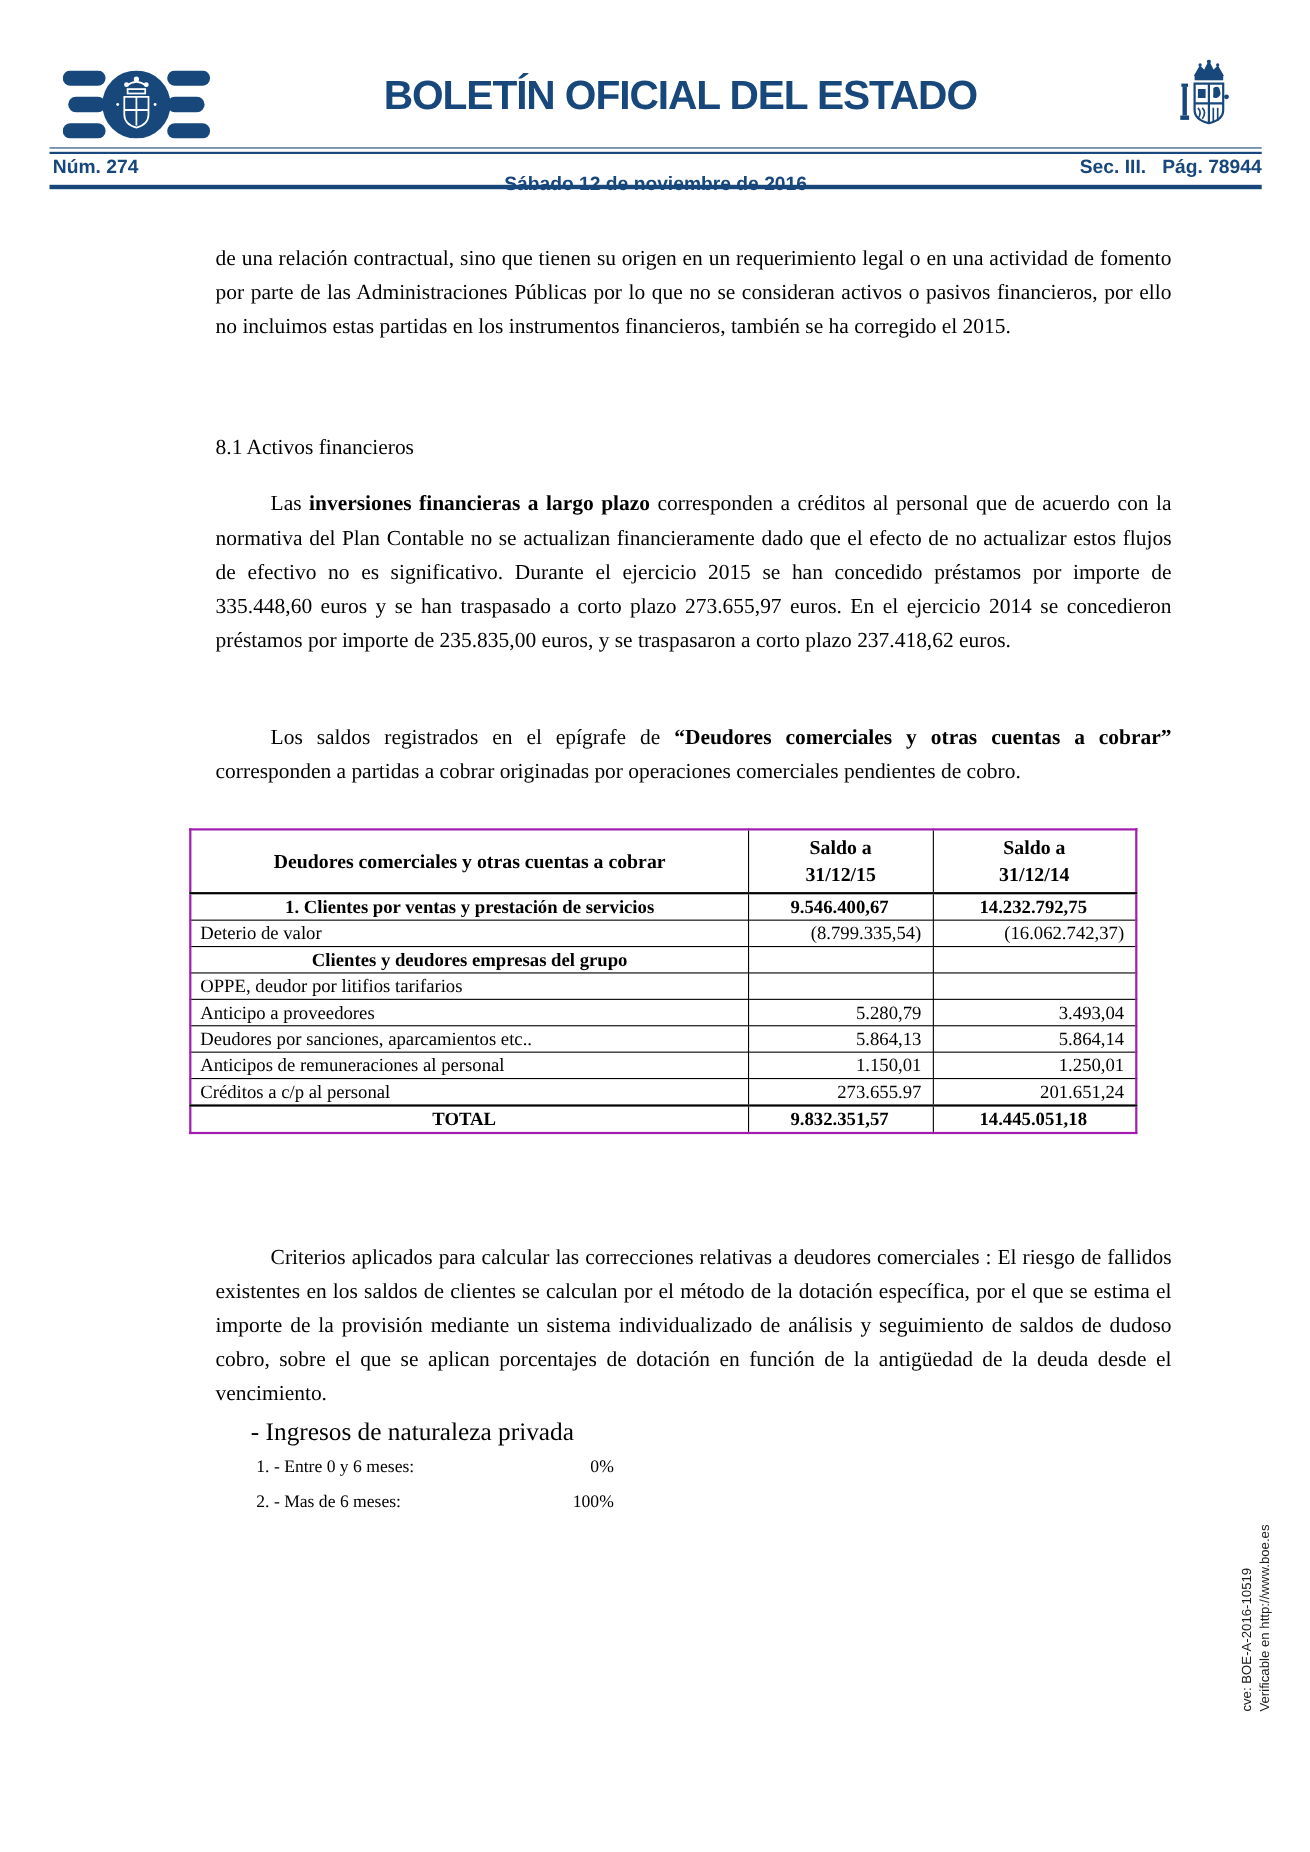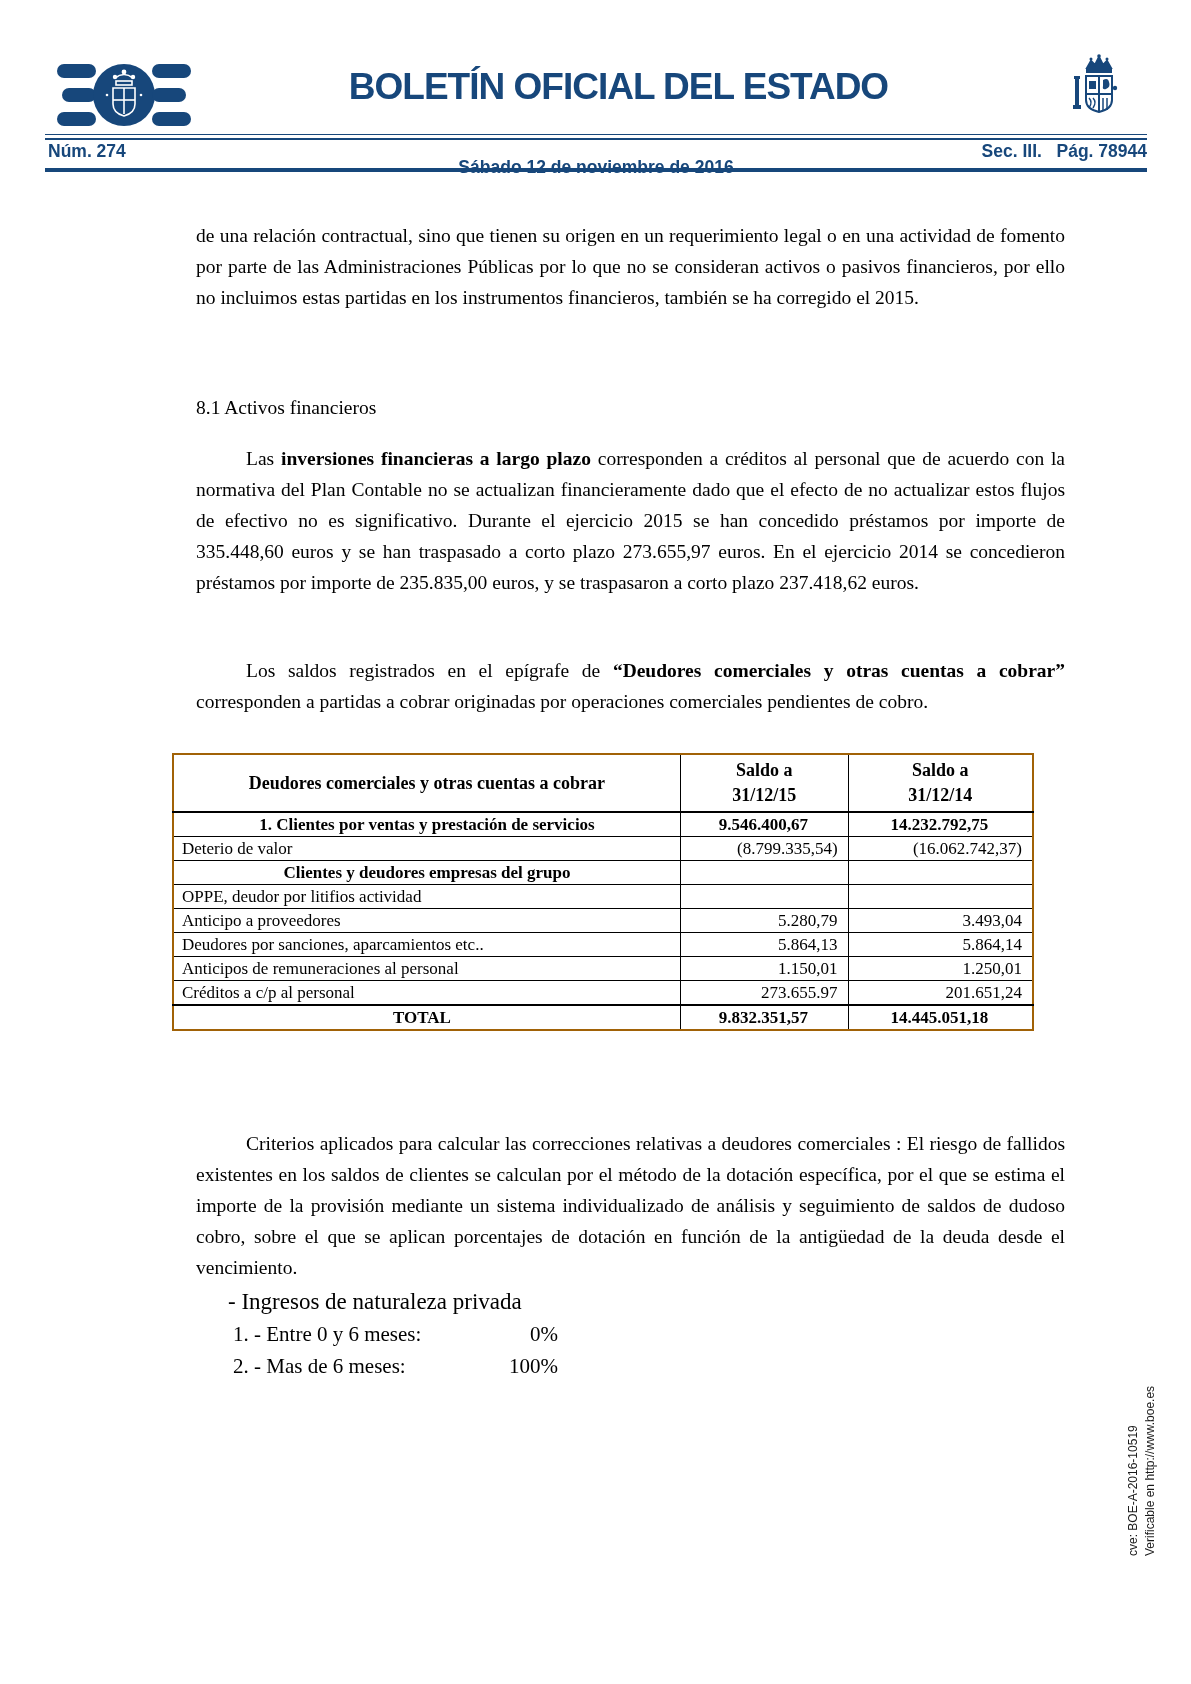--- a/index.html
+++ b/index.html
@@ -43,39 +43,39 @@
   #p1 { position:absolute; top:220px; width:100%; }
   #heading { position:absolute; top:392px; width:100%; }
   #p2 { position:absolute; top:443px; width:100%; text-indent:50px; }
   #p3 { position:absolute; top:655px; width:100%; text-indent:50px; }
   #p4 { position:absolute; top:1128px; width:100%; text-indent:50px; }
   strong { font-weight:bold; }
 
   
   #dtable {
     position:absolute; top:753px; left:4px; width:862px;
-    border-collapse:collapse; border:2px solid #a16207;
+    border-collapse:collapse; border:2px solid #a21caf;
     font-family:"Liberation Serif","DejaVu Serif",serif;
   }
   #dtable th, #dtable td { border:1px solid #000; }
   #dtable th {
     font-weight:bold; text-align:center; white-space:pre-line;
     font-size:18px; line-height:25px; padding:3px 6px;
     border-bottom:2px solid #000;
   }
   #dtable td { font-size:17px; line-height:21px; padding:1px 8px; }
   #dtable col.c1 { width:59%; } #dtable col.c2 { width:19.5%; } #dtable col.c3 { width:21.5%; }
   #dtable td.num { text-align:right; padding-right:10px; }
   #dtable tr.bold td { font-weight:bold;text-align:center; }
   #dtable tr.total td { border-top:2px solid #000; font-weight:bold; }
   #dtable tr.total td.label { padding-right:18px; }
 
   
   #list-title { position:absolute; top:1286px; left:60px; font-size:23px; line-height:31px; }
-  #list-items { position:absolute; top:1318px; left:65px; font-size:21px; line-height:32px; }
+  #list-items { position:absolute; top:1318px; left:65px; font-size:16px; line-height:32px; }
   .aging-row .li-label { display:inline-block; width:255px; }
   .aging-row .li-value { display:inline-block; width:70px; text-align:right; }
 
   
   .vtext {
     position:absolute; white-space:nowrap;
     transform:rotate(-90deg); transform-origin:0 0;
     font-family:"Liberation Sans","DejaVu Sans",sans-serif;
     font-size:12px; color:#1a1a1a;
   }
@@ -178,21 +178,21 @@
             <td class="label">Deterio de valor</td>
             <td class="num">(8.799.335,54)</td>
             <td class="num">(16.062.742,37)</td>
           </tr>
           <tr class="bold">
             <td class="label">Clientes y deudores empresas del grupo</td>
             <td class="num">&nbsp;</td>
             <td class="num">&nbsp;</td>
           </tr>
           <tr>
-            <td class="label">OPPE, deudor por litifios actividad</td>
+            <td class="label">OPPE, deudor por litifios tarifarios</td>
             <td class="num">&nbsp;</td>
             <td class="num">&nbsp;</td>
           </tr>
           <tr>
             <td class="label">Anticipo a proveedores</td>
             <td class="num">5.280,79</td>
             <td class="num">3.493,04</td>
           </tr>
           <tr>
             <td class="label">Deudores por sanciones, aparcamientos etc..</td>

